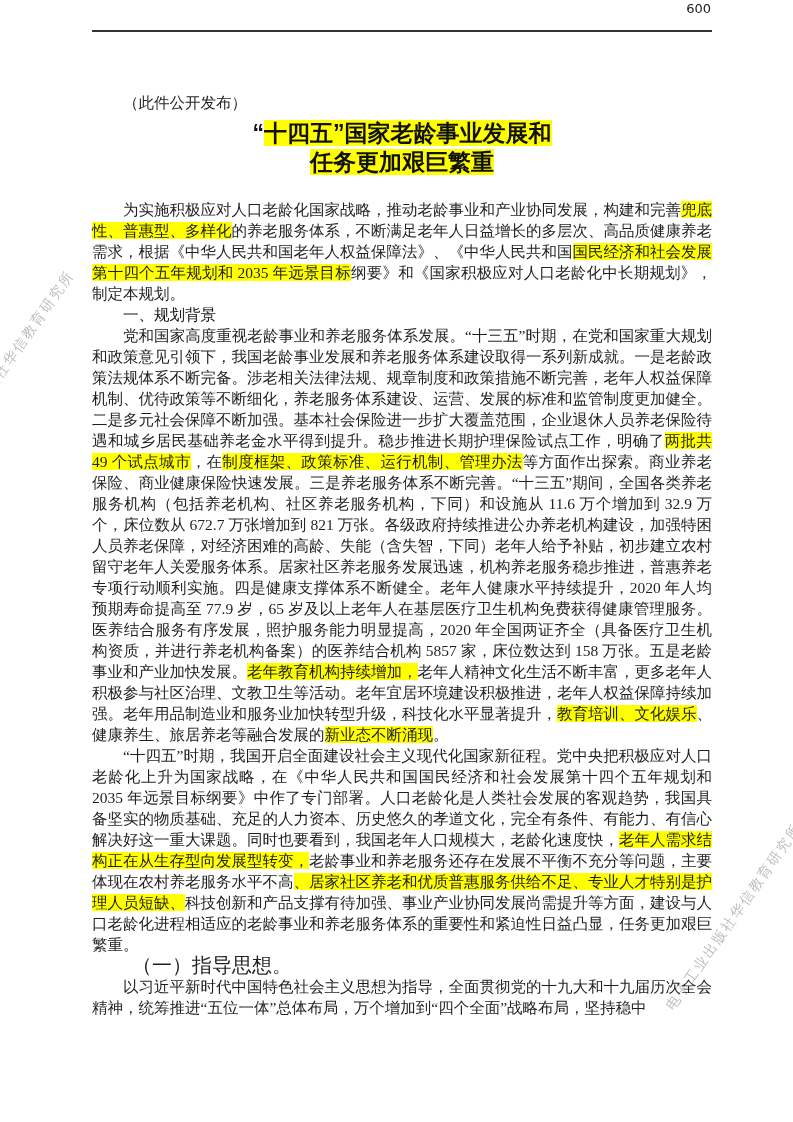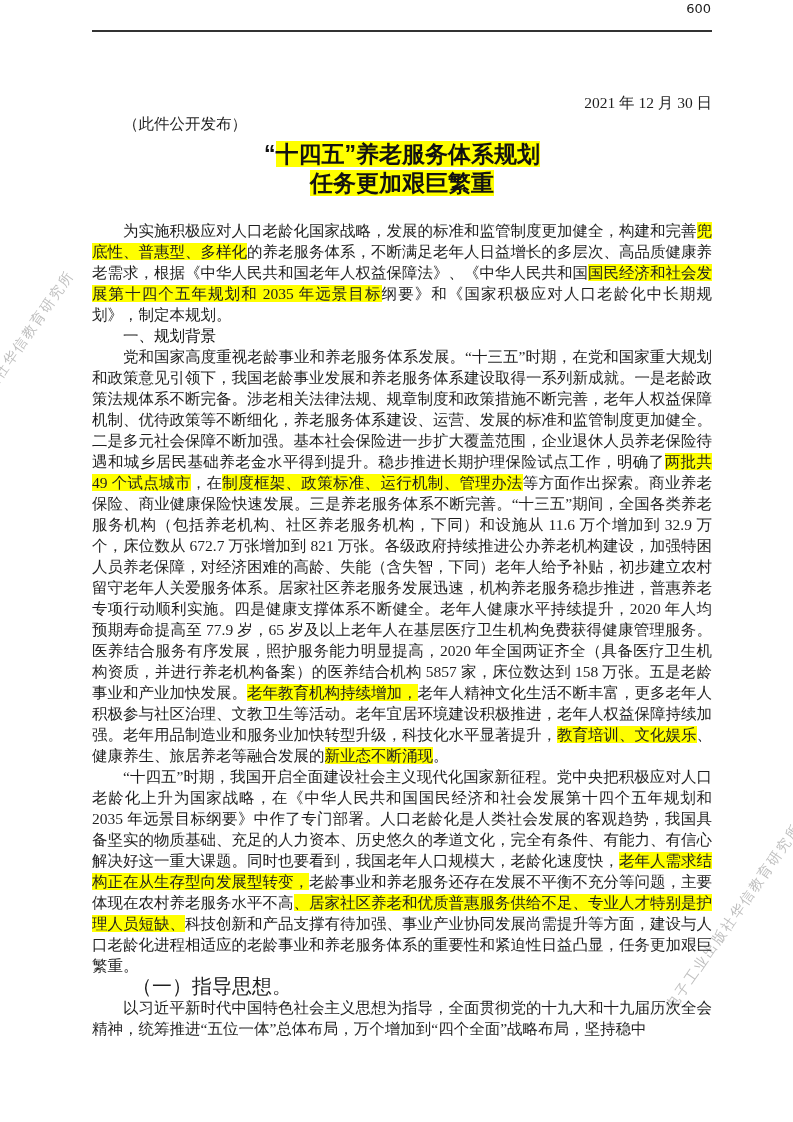--- a/index.html
+++ b/index.html
@@ -80,28 +80,27 @@
 <body>
 
 <div class="page">
   <div class="pageno">600</div>
   <div class="rule"></div>
 
   <div class="wm wm-left">电子工业出版社华信教育研究所</div>
   <div class="wm wm-right">电子工业出版社华信教育研究所</div>
 
   <div class="content">
-    <p class="date">2021 年 12 月 30 日</p>
     <p class="release">（此件公开发布）</p>
     <div class="title" id="doc-title">
-        <div><span>“</span><span class="hl">十四五”养老服务体系规划</span></div>
+        <div><span>“</span><span class="hl">十四五”国家老龄事业发展和</span></div>
         <div><span class="hl">任务更加艰巨繁重</span></div>
       </div>
     <div class="body-text" id="doc-body">
-        <p class="para"><span>为实施积极应对人口老龄化国家战略，发展的标准和监管制度更加健全，构建和完善</span><span class="hl">兜底性、普惠型、多样化</span><span>的养老服务体系，不断满足老年人日益增长的多层次、高品质健康养老需求，根据《中华人民共和国老年人权益保障法》、《中华人民共和国</span><span class="hl">国民经济和社会发展第十四个五年规划和 2035 年远景目标</span><span>纲要》和《国家积极应对人口老龄化中长期规划》，制定本规划。</span></p>
+        <p class="para"><span>为实施积极应对人口老龄化国家战略，推动老龄事业和产业协同发展，构建和完善</span><span class="hl">兜底性、普惠型、多样化</span><span>的养老服务体系，不断满足老年人日益增长的多层次、高品质健康养老需求，根据《中华人民共和国老年人权益保障法》、《中华人民共和国</span><span class="hl">国民经济和社会发展第十四个五年规划和 2035 年远景目标</span><span>纲要》和《国家积极应对人口老龄化中长期规划》，制定本规划。</span></p>
         <p class="h1"><span>一、规划背景</span></p>
         <p class="para"><span>党和国家高度重视老龄事业和养老服务体系发展。“十三五”时期，在党和国家重大规划和政策意见引领下，我国老龄事业发展和养老服务体系建设取得一系列新成就。一是老龄政策法规体系不断完备。涉老相关法律法规、规章制度和政策措施不断完善，老年人权益保障机制、优待政策等不断细化，养老服务体系建设、运营、发展的标准和监管制度更加健全。二是多元社会保障不断加强。基本社会保险进一步扩大覆盖范围，企业退休人员养老保险待遇和城乡居民基础养老金水平得到提升。稳步推进长期护理保险试点工作，明确了</span><span class="hl">两批共 49 个试点城市</span><span>，在</span><span class="hl">制度框架、政策标准、运行机制、管理办法</span><span>等方面作出探索。商业养老保险、商业健康保险快速发展。三是养老服务体系不断完善。“十三五”期间，全国各类养老服务机构（包括养老机构、社区养老服务机构，下同）和设施从 11.6 万个增加到 32.9 万个，床位数从 672.7 万张增加到 821 万张。各级政府持续推进公办养老机构建设，加强特困人员养老保障，对经济困难的高龄、失能（含失智，下同）老年人给予补贴，初步建立农村留守老年人关爱服务体系。居家社区养老服务发展迅速，机构养老服务稳步推进，普惠养老专项行动顺利实施。四是健康支撑体系不断健全。老年人健康水平持续提升，2020 年人均预期寿命提高至 77.9 岁，65 岁及以上老年人在基层医疗卫生机构免费获得健康管理服务。医养结合服务有序发展，照护服务能力明显提高，2020 年全国两证齐全（具备医疗卫生机构资质，并进行养老机构备案）的医养结合机构 5857 家，床位数达到 158 万张。五是老龄事业和产业加快发展。</span><span class="hl">老年教育机构持续增加，</span><span>老年人精神文化生活不断丰富，更多老年人积极参与社区治理、文教卫生等活动。老年宜居环境建设积极推进，老年人权益保障持续加强。老年用品制造业和服务业加快转型升级，科技化水平显著提升，</span><span class="hl">教育培训、文化娱乐</span><span>、健康养生、旅居养老等融合发展的</span><span class="hl">新业态不断涌现</span><span>。</span></p>
         <p class="para"><span>“十四五”时期，我国开启全面建设社会主义现代化国家新征程。党中央把积极应对人口老龄化上升为国家战略，在《中华人民共和国国民经济和社会发展第十四个五年规划和 2035 年远景目标纲要》中作了专门部署。人口老龄化是人类社会发展的客观趋势，我国具备坚实的物质基础、充足的人力资本、历史悠久的孝道文化，完全有条件、有能力、有信心解决好这一重大课题。同时也要看到，我国老年人口规模大，老龄化速度快，</span><span class="hl">老年人需求结构正在从生存型向发展型转变，</span><span>老龄事业和养老服务还存在发展不平衡不充分等问题，主要体现在农村养老服务水平不高</span><span class="hl">、居家社区养老和优质普惠服务供给不足、专业人才特别是护理人员短缺、</span><span>科技创新和产品支撑有待加强、事业产业协同发展尚需提升等方面，建设与人口老龄化进程相适应的老龄事业和养老服务体系的重要性和紧迫性日益凸显，任务更加艰巨繁重。</span></p>
         <p class="h3"><span>（一）指导思想。</span></p>
         <p class="para"><span>以习近平新时代中国特色社会主义思想为指导，全面贯彻党的十九大和十九届历次全会精神，统筹推进“五位一体”总体布局，万个增加到“四个全面”战略布局，坚持稳中</span></p>
       </div>
   </div>
 </div>
 
 </body></html>

